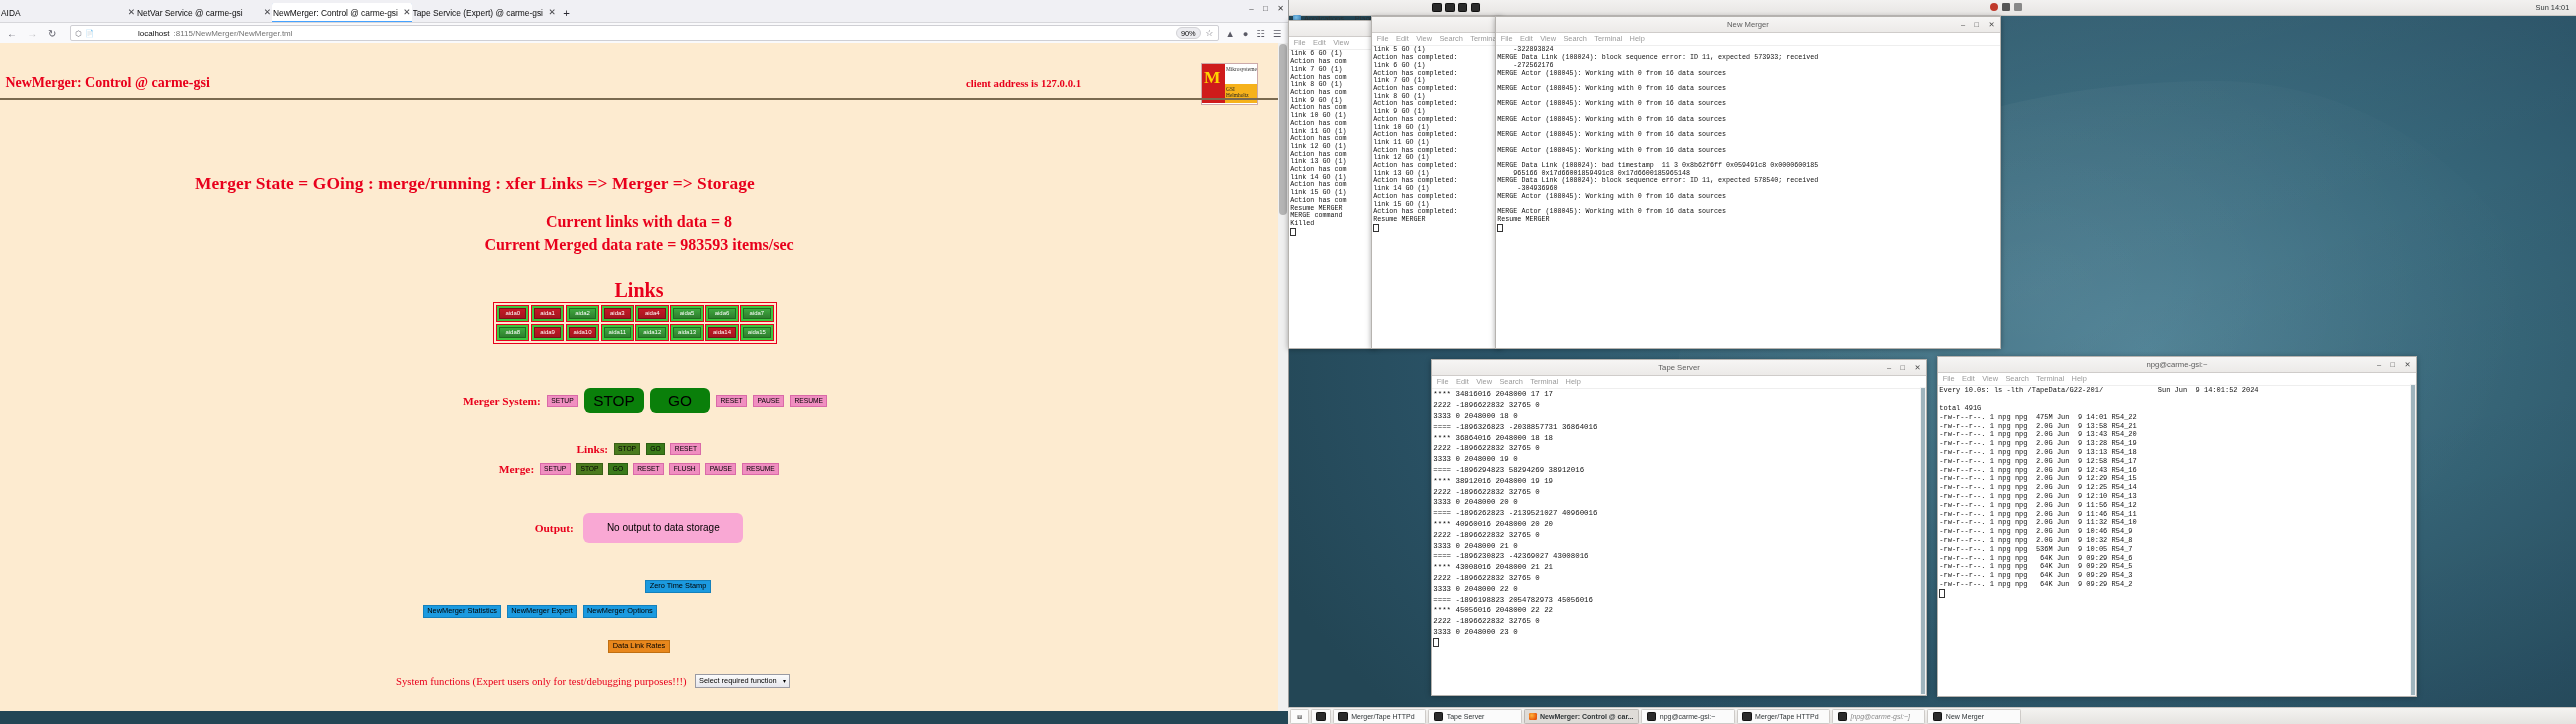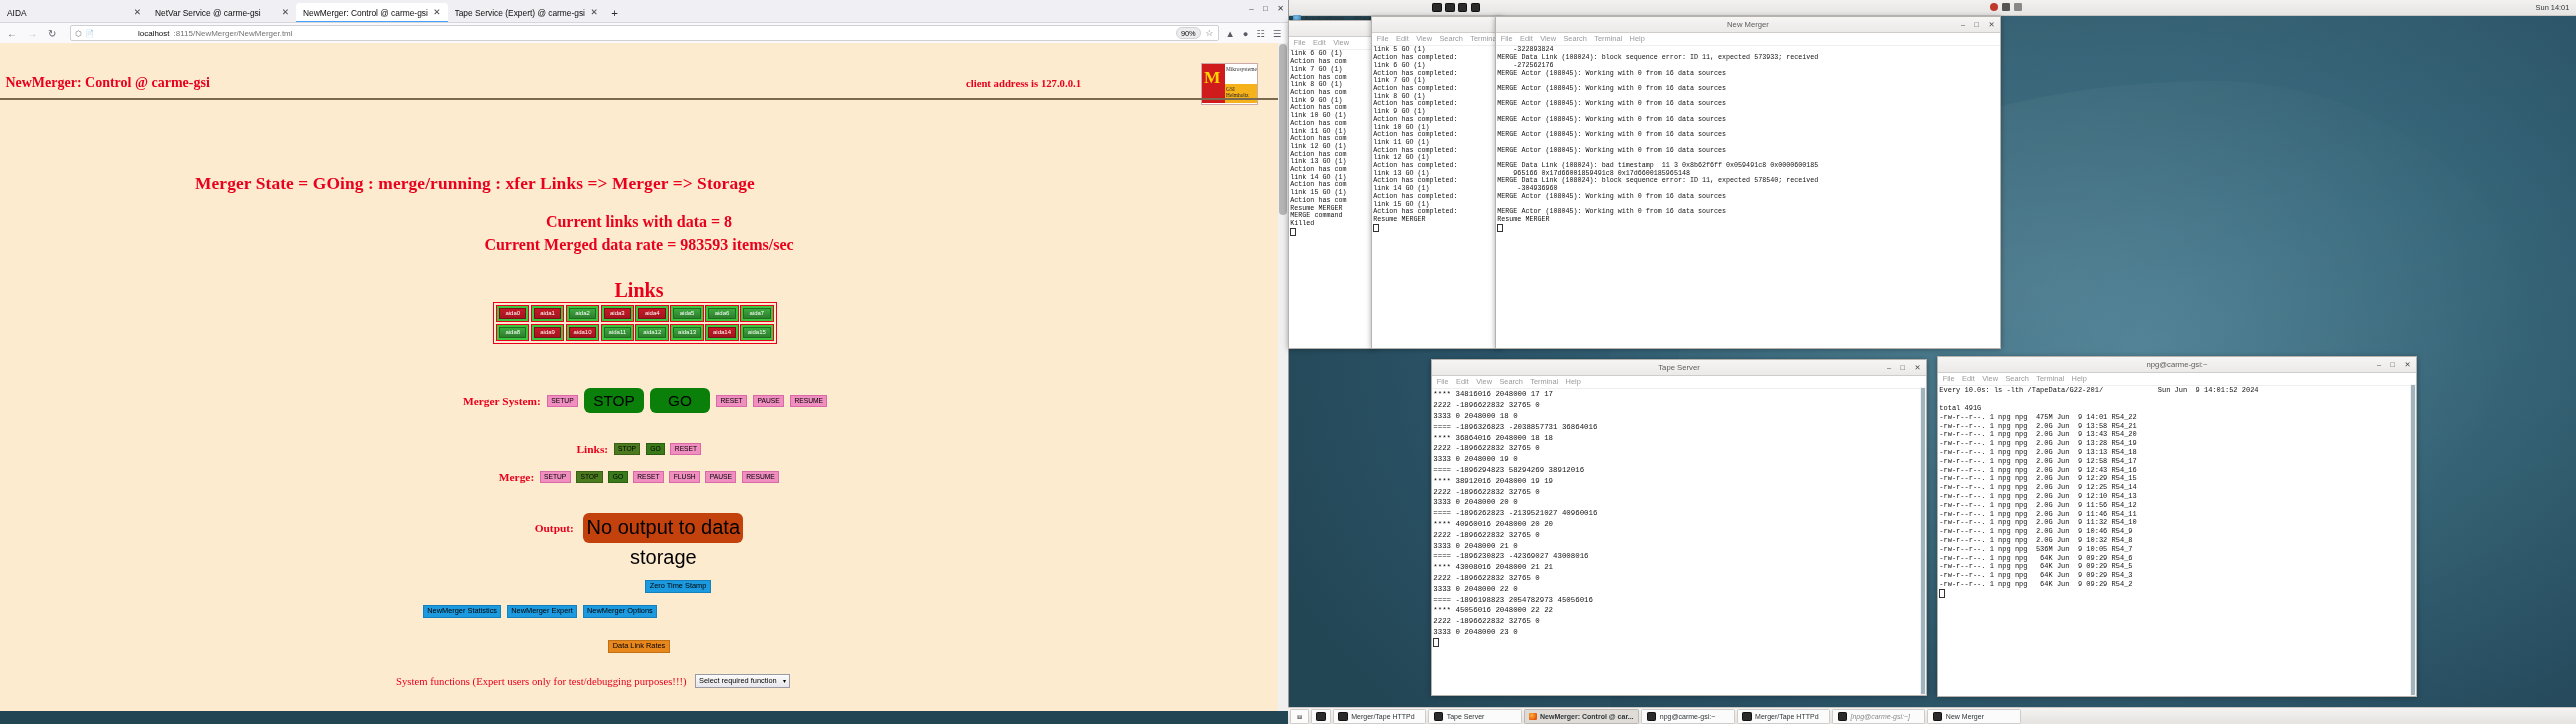--- a/index.html
+++ b/index.html
@@ -46,21 +46,21 @@
   #browser{
     position:absolute;left:0;top:0;width:1288px;height:711px;
     background:#f9f9fa;overflow:hidden;
     border-right:0.7px solid #9a9a9a;
   }
   
   #tabstrip{height:22px;background:#f0f0f4;display:flex;align-items:flex-end;
     border-bottom:0.7px solid #d7d7db;position:relative;}
   .tab{
     height:19px;min-width:134px;max-width:168px;display:flex;align-items:center;
-    gap:5.4px;padding:0 7px;font-size:8.4px;color:#0c0c0d;
+    gap:5.4px;padding:0 1px;font-size:8.4px;color:#0c0c0d;
     border-radius:2.7px 2.7px 0 0;position:relative;
   }
   .tab .lbl{flex:1;white-space:nowrap;overflow:hidden;text-overflow:ellipsis;}
   .tab .x{font-size:8.7px;color:#4a4a4f;line-height:1;cursor:pointer;}
   .tab.sel{background:#ffffff;box-shadow:0 -0.7px 0 #0a84ff inset;}
   #tabstrip .newtab{font-size:11.4px;color:#2b2a33;padding:0 6.7px 2.7px 6.7px;}
   #tabstrip .winbtns{position:absolute;right:4px;top:4px;display:flex;gap:9.4px;
     font-size:8px;color:#3a3a3c;}
   
   #navbar{height:20px;background:#f9f9fb;display:flex;align-items:center;
@@ -134,27 +134,27 @@
   .smallbtn.greendk{background:#4b7b1e;color:#000;border-color:#3a6016;}
   .smallbtn.greenmid{background:#3a7a1a;color:#000;border-color:#2c5e12;}
   .bigbtn{
     background:#0a7f0a;color:#000;border:none;border-radius:6px;
     font-family:"Liberation Sans",sans-serif;font-size:15.4px;
     width:60px;height:25px;line-height:25px;text-align:center;
   }
   #linksrow{position:absolute;left:0;top:400px;width:1278px;display:flex;justify-content:center;
     align-items:center;gap:5.4px;}
   #mergerow{position:absolute;left:0;top:420px;width:1278px;display:flex;justify-content:center;
-    align-items:center;gap:5.4px;margin-top:8px;}
+    align-items:center;gap:5.4px;}
 
   #outputrow{position:absolute;left:0;top:470px;width:1278px;display:flex;justify-content:center;
     align-items:center;gap:9.4px;}
   #outputbig{
-    background:#c2410c;color:#000;border-radius:6px;width:160px;height:29.5px;line-height:29.5px;
-    text-align:center;font-family:"Liberation Sans",sans-serif;font-size:20px;
+    background:#f9a8d4;color:#000;border-radius:6px;width:160px;height:29.5px;line-height:29.5px;
+    text-align:center;font-family:"Liberation Sans",sans-serif;font-size:10px;
   }
   .bluebtn{
     background:#1b9ae0;color:#000;border:0.7px solid #1580bb;
     font-family:"Liberation Sans",sans-serif;font-size:7.4px;padding:1.3px 3.4px;line-height:8.7px;
   }
   .orangebtn{
     background:#e8871c;color:#000;border:0.7px solid #c06f12;
     font-family:"Liberation Sans",sans-serif;font-size:7.4px;padding:1.3px 3.4px;line-height:8.7px;
   }
   #ztsrow{position:absolute;left:0;top:537px;width:1356px;display:flex;justify-content:center;gap:5.4px;}

